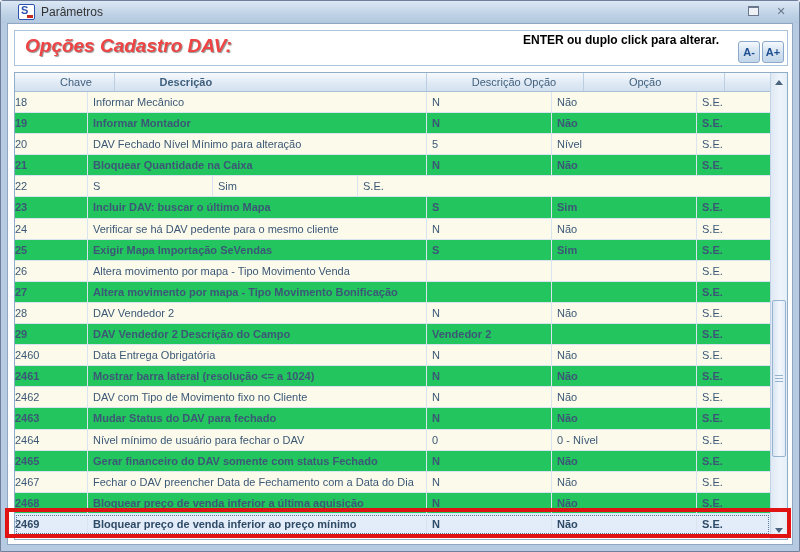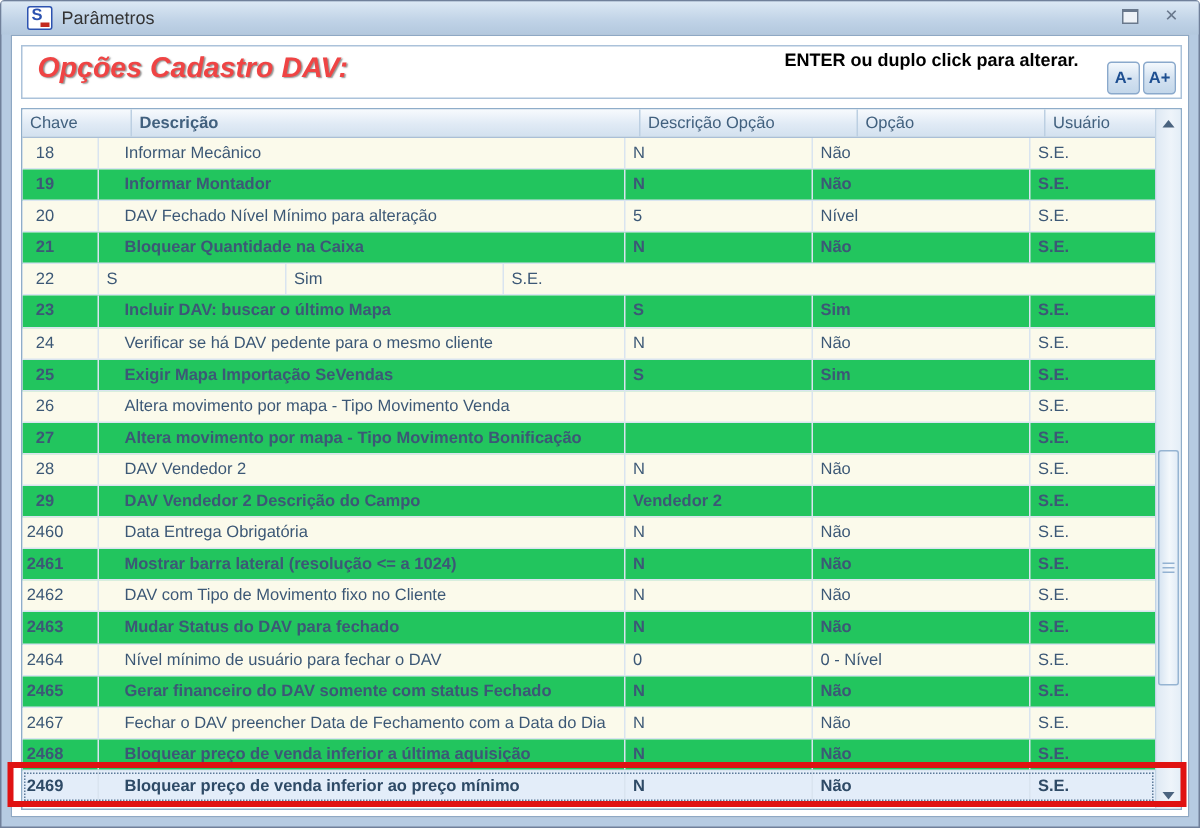--- a/index.html
+++ b/index.html
@@ -35,31 +35,31 @@
   .font-btn{width:22px;height:22px;font-family:inherit;font-size:11px;font-weight:bold;color:#1e4f91;
     background:linear-gradient(#f4f9fd,#d4e2f1 50%,#c3d7ea);border:1px solid #8aa9cc;
     border-radius:3px;padding:0;cursor:default;}
   
   .table-panel{position:absolute;left:6px;right:4px;top:48px;bottom:4px;
     border:1px solid #8fadc9;background:#fff;box-sizing:border-box;}
   .thead{position:absolute;top:0;left:0;right:17px;height:19px;display:flex;
     background:linear-gradient(#f7fafd,#e0eaf5 55%,#d3e1ef);
     border-bottom:1px solid #aabfd6;box-sizing:border-box;}
   .th{font-size:11px;color:#41607e;padding:3px 0 0 5px;border-right:1px solid #bccfe2;
-    box-sizing:border-box;white-space:nowrap;overflow:hidden;}
+    box-sizing:border-box;white-space:nowrap;overflow:hidden;margin-left:40px;}
   .w-key{width:73px;}.w-desc{width:339px;font-weight:bold;}.w-opt{width:125px;}.w-optdesc{width:145px;}
   .w-user{flex:1;border-right:none;}
   .tbody{position:absolute;top:19px;left:0;right:17px;bottom:0;overflow:hidden;}
   .trow{height:21.1px;display:flex;background:#fbfaeb;border-bottom:1px solid #d9e4f0;
     box-sizing:border-box;}
   .trow.alt{background:#22c55e;font-weight:bold;}
   .td{font-size:11px;color:#3c5876;padding:4px 0 0 5px;border-right:1px solid #d9e4f0;
     box-sizing:border-box;white-space:nowrap;overflow:hidden;}
-  .c-key{width:51px;text-align:center;padding-left:0;padding-right:20px;}
-  .c-desc{width:339px;margin-left:12px;}.c-opt{width:125px;}.c-optdesc{width:145px;}
+  .c-key{width:73px;text-align:left;padding-left:0;padding-right:20px;}
+  .c-desc{width:339px;}.c-opt{width:125px;}.c-optdesc{width:145px;}
   .c-user{flex:1;border-right:none;}
   .trow.selected{background:#e3edf9;outline:1px dotted #5c7a99;outline-offset:-2px;}
   .trow.selected .td{font-weight:bold;color:#2e4a66;}
   .red-highlight{position:absolute;left:-10px;right:-4px;top:435px;height:30px;
     border:4px solid #e01212;box-sizing:border-box;z-index:5;pointer-events:none;}
   
   .scrollbar{position:absolute;top:0;right:0;bottom:0;width:17px;
     background:linear-gradient(90deg,#dfe9f4,#eef4fa 60%,#e4eef7);
     border-left:1px solid #c2d4e6;box-sizing:border-box;}
   .sb-btn{position:absolute;left:0;right:0;height:16px;display:flex;align-items:center;

